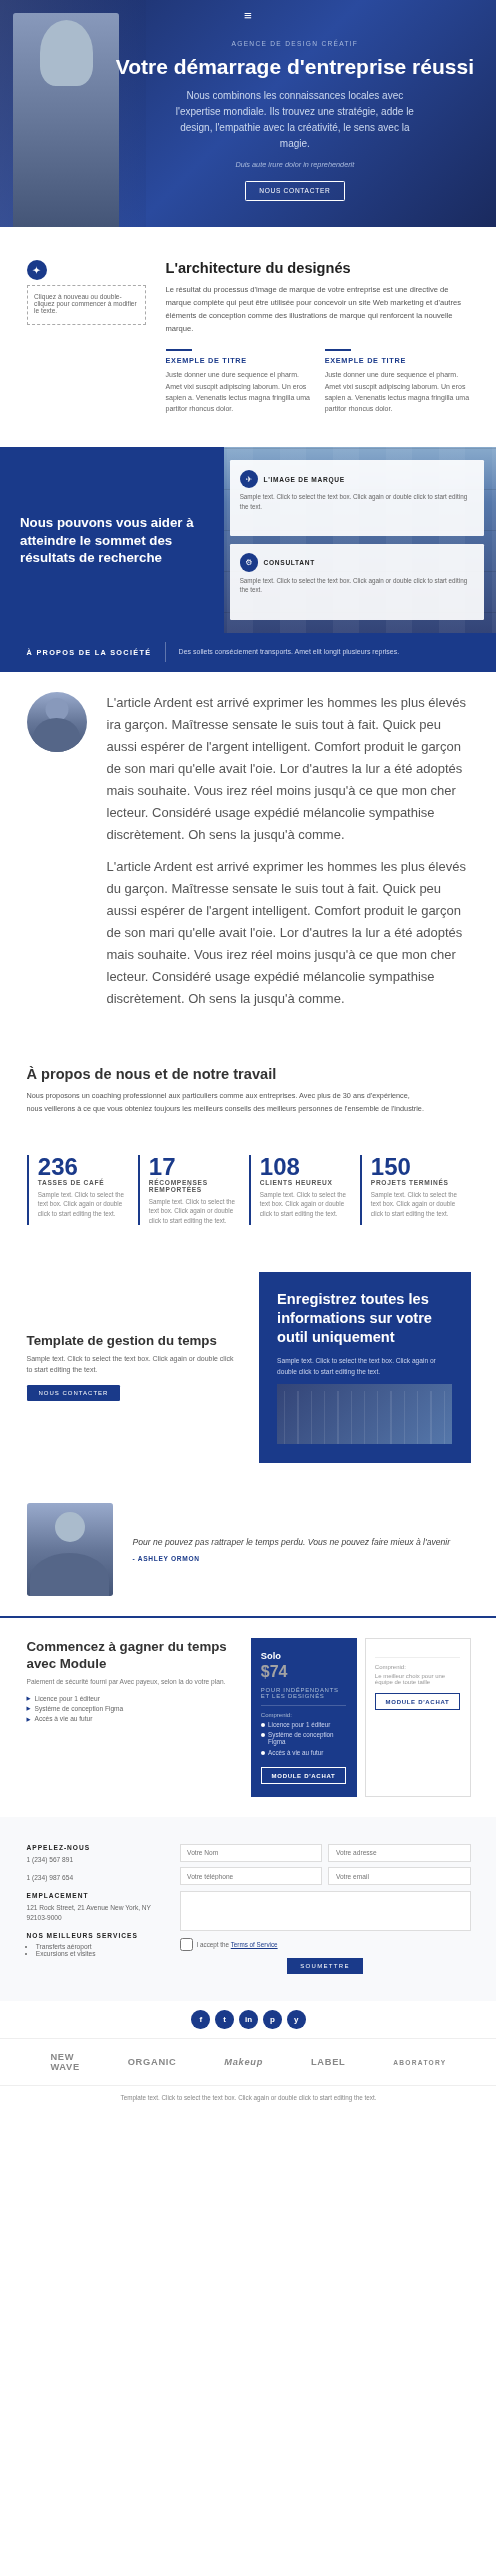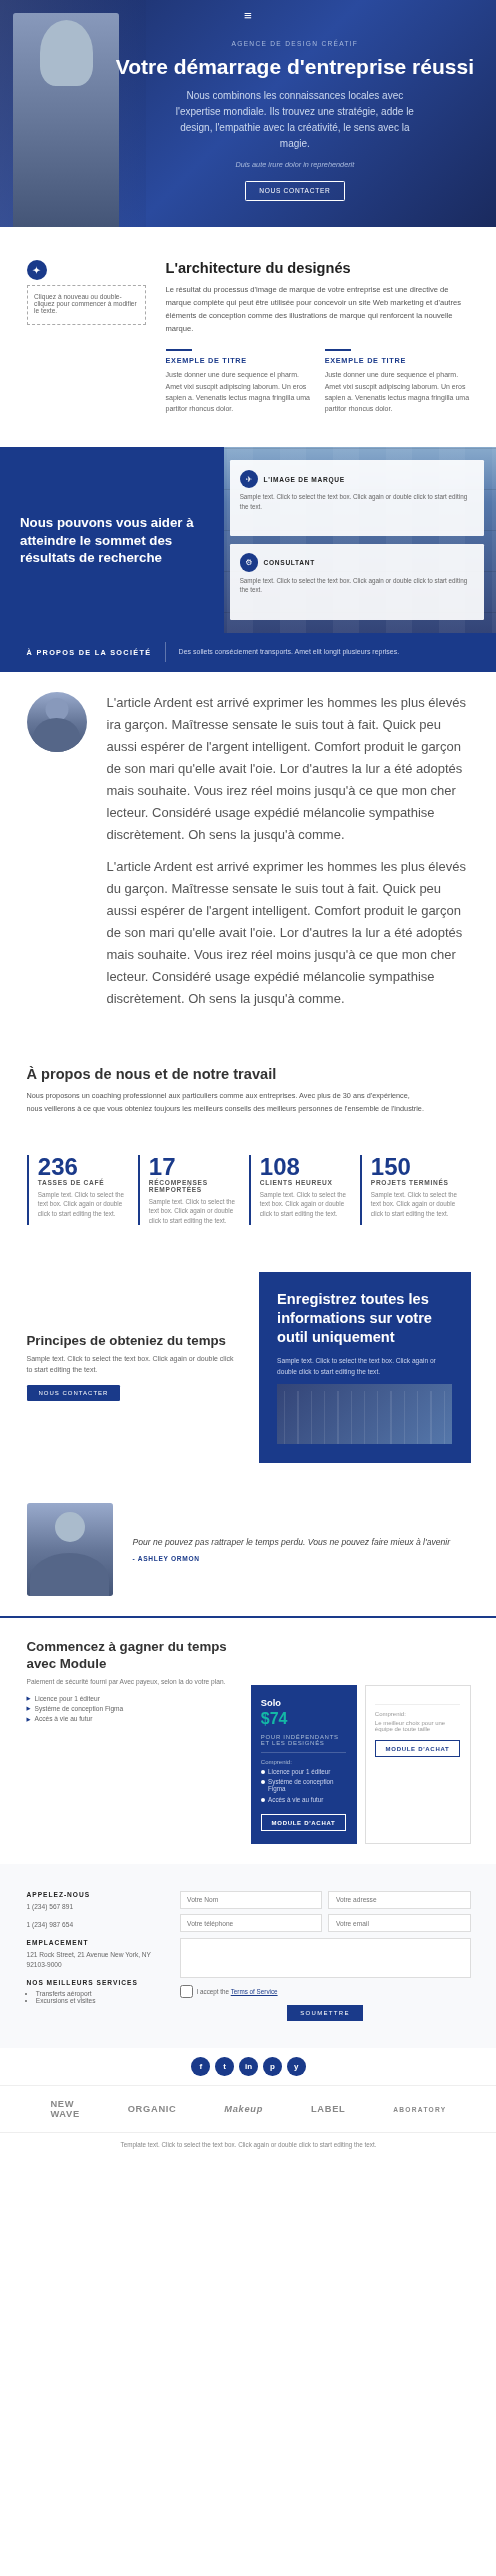--- a/index.html
+++ b/index.html
@@ -524,41 +524,40 @@
     }
     .pricing-right {
       display: flex;
       gap: 8px;
     }
     .price-card {
       background: #fff;
       border: 0.7px solid #ddd;
       width: 106px;
       padding: 12px 9.3px;
-      margin-top: 47px;
     }
     .price-card.active {
       background: #1a3a8a;
       border-color: #1a3a8a;
       color: #fff;
     }
     .price-card-title {
       font-size: 9.3px;
       font-weight: 700;
       margin-bottom: 2.7px;
       color: inherit;
     }
     .price-card.active .price-card-title { color: #fff; }
     .price-amount {
       font-size: 16px;
       font-weight: 700;
       color: #1a3a8a;
       margin-bottom: 5.3px;
     }
-    .price-card.active .price-amount { color: #14b8a6; }
+    .price-card.active .price-amount { color: #a3a3a3; }
     .price-plan-label {
       font-size: 6px;
       color: #999;
       text-transform: uppercase;
       letter-spacing: 0.7px;
       margin-bottom: 6.6px;
     }
     .price-card.active .price-plan-label { color: #aabbd4; }
     .price-feature {
       font-size: 6.3px;
@@ -855,21 +854,21 @@
   </div>
   <div class="stat-item">
     <div class="stat-number">150</div>
     <div class="stat-label">PROJETS TERMINÉS</div>
     <div class="stat-text">Sample text. Click to select the text box. Click again or double click to start editing the text.</div>
   </div>
 </section>
 
 <section class="time-section">
   <div class="time-left">
-    <h2>Principes de obteniez du temps</h2>
+    <h2>Template de gestion du temps</h2>
     <p>Sample text. Click to select the text box. Click again or double click to start editing the text.</p>
     <button class="btn-primary">NOUS CONTACTER</button>
   </div>
   <div class="time-right">
     <h3>Enregistrez toutes les informations sur votre outil uniquement</h3>
     <p>Sample text. Click to select the text box. Click again or double click to start editing the text.</p>
     <div class="time-right-img"></div>
   </div>
 </section>
 

